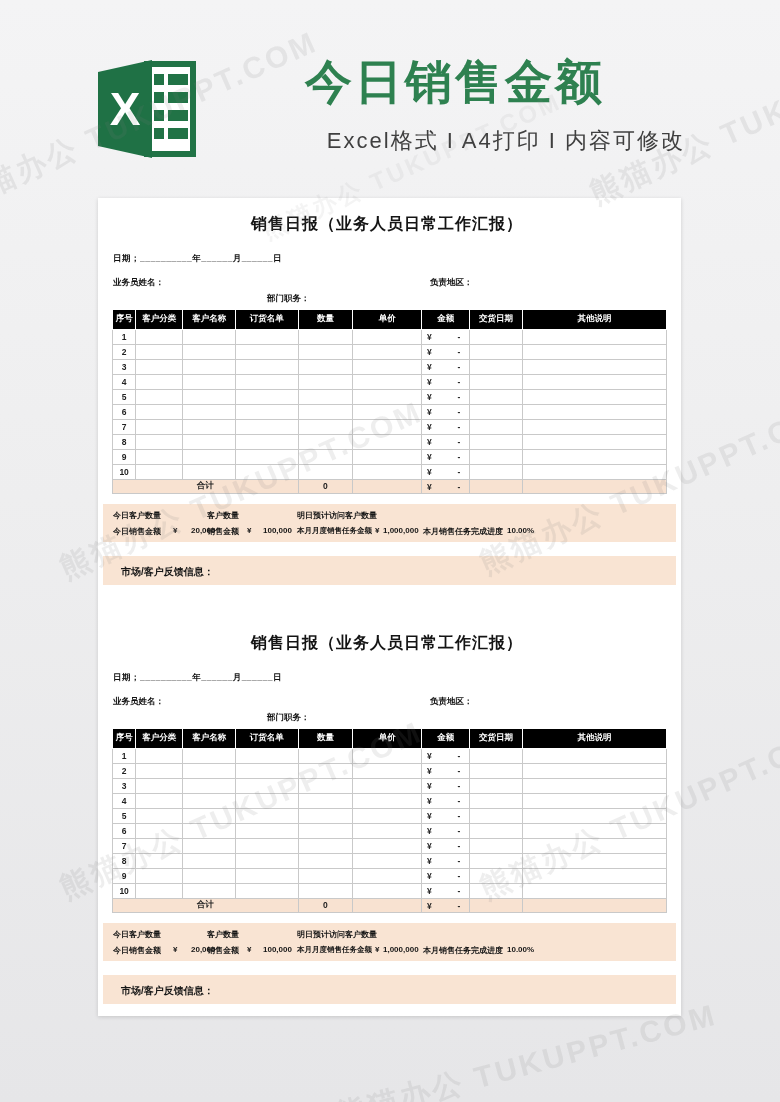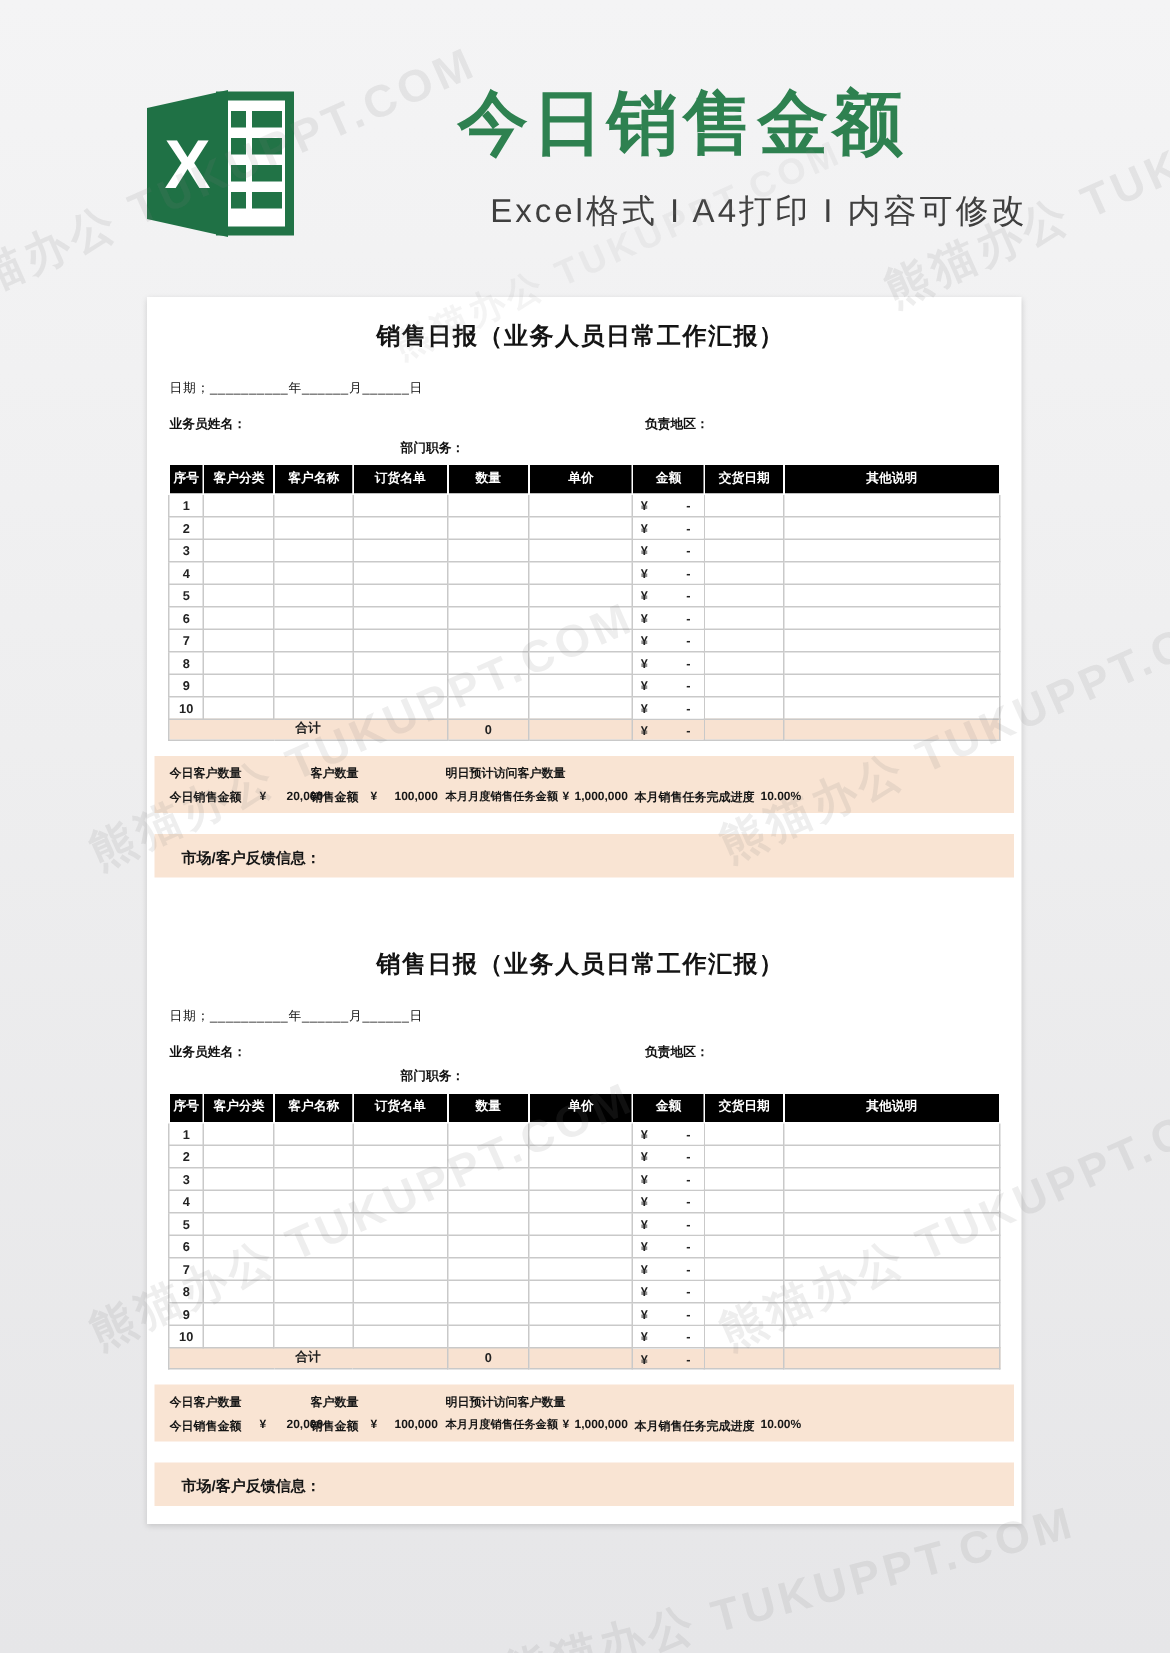--- a/index.html
+++ b/index.html
@@ -31,21 +31,21 @@
   .card {
     position:absolute; left:98px; top:198px; width:583px; height:818px;
     background:#ffffff; box-shadow:0 1px 4px rgba(0,0,0,0.15); z-index:1;
   }
   .section { position:absolute; left:0; width:583px; height:400px; }
   .s1 { top:0; } .s2 { top:419px; }
   .sec-title {
     position:absolute; top:16px; left:4px; width:570px; text-align:center;
     font-size:16px; font-weight:700; color:#141414; letter-spacing:1px;
   }
-  .date-line { position:absolute; top:55px; left:15px; font-size:8.5px; font-weight:400; color:#111; letter-spacing:0.5px; }
+  .date-line { position:absolute; top:55px; left:15px; font-size:8.5px; font-weight:700; color:#111; letter-spacing:0.5px; }
   .fields { position:absolute; top:79px; left:0; width:510px; height:12px; font-size:8.5px; font-weight:700; color:#111; }
   .f-name { position:absolute; left:15px; }
   .f-dept { position:absolute; left:169px;margin-top:16px; }
   .f-region { position:absolute; left:332px;text-align:center; }
   
   .tbl {
     position:absolute; top:112px; left:14px; width:555px;
     border-collapse:collapse; table-layout:fixed;
   }
   .tbl thead th {

